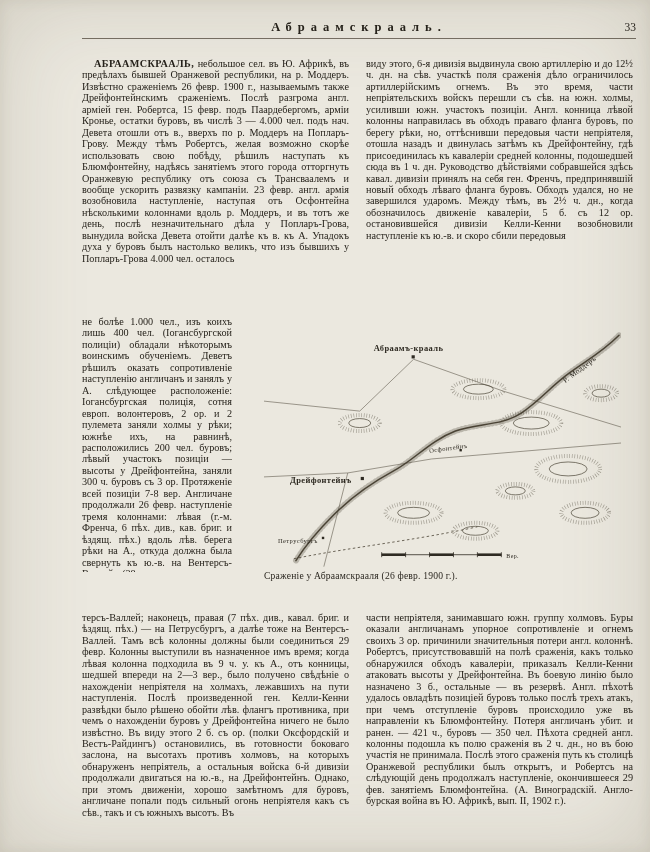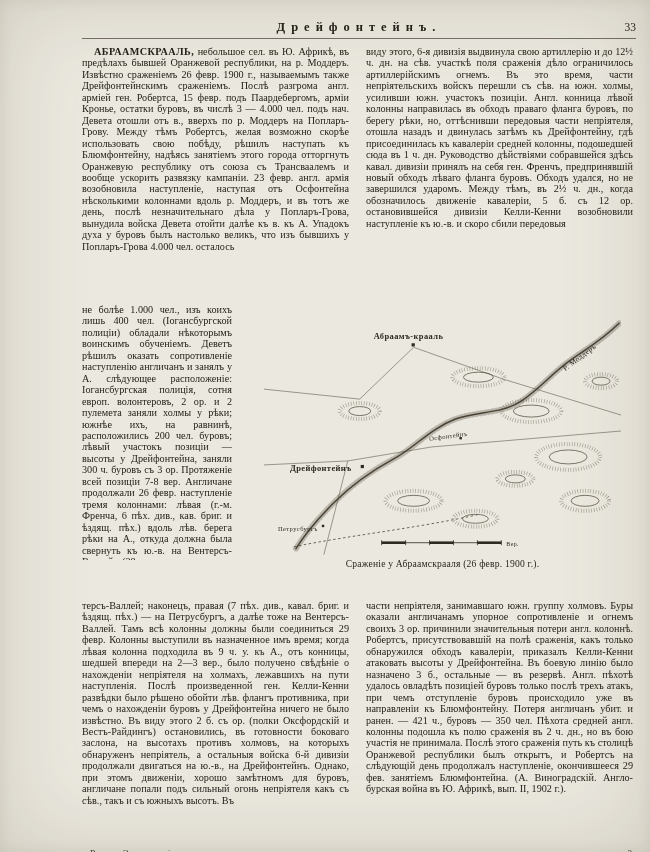--- a/index.html
+++ b/index.html
@@ -14,51 +14,51 @@
     position:relative;
   }
   header.pg{display:flex;align-items:baseline;}
   .hdr-spacer{width:44px;}
   h1.title{
     flex:1;margin:0;text-align:center;
     font-size:12.5px;font-weight:bold;letter-spacing:6px;
   }
   .pgnum{width:44px;text-align:right;font-size:11.5px;}
   .rule{border-top:1px solid #4d463a;opacity:.75;margin:3px 0 7px 0;}
-  .row{display:flex;gap:17px;}
+  .row{display:flex;gap:17px;margin-top:12px;}
   .col{
     width:267px;overflow:hidden;
     font-size:10.2px;line-height:11.45px;
     text-align:justify;
   }
   .row.top .col{height:254px;}
   .row.mid{margin-top:4px;}
   .row.mid .col.narrow{width:178px;height:256px;}
   .row.bottom{margin-top:16px;}
   .row.bottom .col{height:248px;}
   .lead{font-weight:bold;letter-spacing:.4px;}
   .first-para{text-indent:12px;}
   figure.mapfig{margin:15px;width:357px;}
   figure.mapfig svg{display:block;}
   figcaption{
-    text-align:center;font-size:9.6px;margin-top:3px;letter-spacing:.2px;color:#2b2720;
+    font-size:9.6px;margin-top:3px;letter-spacing:.2px;color:#2b2720;
   }
   footer.pg{
     margin-top:auto;display:flex;justify-content:space-between;align-items:baseline;
     font-size:8.6px;color:#3a352b;padding:0 4px 0 8px;
   }
 </style>
 </head>
 <body>
 
 <div class="page">
 
   <header class="pg">
     <span class="hdr-spacer"></span>
-    <h1 class="title">Дрейфонтейнъ.</h1>
+    <h1 class="title">Абраамскрааль.</h1>
     <span class="pgnum">33</span>
   </header>
   <div class="rule"></div>
 
   <main>
 
     <section class="row top">
       <div class="col first-para"><span class="lead">АБРААМСКРААЛЬ,</span> <span>небольшое сел. въ Ю. Африкѣ, въ предѣлахъ бывшей Оранжевой республики, на р. Моддеръ. Извѣстно сраженіемъ 26 февр. 1900 г., называемымъ также Дрейфонтейнскимъ сраженіемъ. Послѣ разгрома англ. арміей ген. Робертса, 15 февр. подъ Паардебергомъ, арміи Кронье, остатки буровъ, въ числѣ 3 — 4.000 чел. подъ нач. Девета отошли отъ в., вверхъ по р. Моддеръ на Попларъ-Грову. Между тѣмъ Робертсъ, желая возможно скорѣе использовать свою побѣду, рѣшилъ наступать къ Блюмфонтейну, надѣясь занятіемъ этого города отторгнуть Оранжевую республику отъ союза съ Трансваалемъ и вообще ускорить развязку кампаніи. 23 февр. англ. армія возобновила наступленіе, наступая отъ Осфонтейна нѣсколькими колоннами вдоль р. Моддеръ, и въ тотъ же день, послѣ незначительнаго дѣла у Попларъ-Грова, вынудила войска Девета отойти далѣе къ в. къ А. Упадокъ духа у буровъ былъ настолько великъ, что изъ бывшихъ у Попларъ-Грова 4.000 чел. осталось</span></div>
       <div class="col">виду этого, 6-я дивизія выдвинула свою артиллерію и до 12½ ч. дн. на сѣв. участкѣ поля сраженія дѣло ограничилось артиллерійскимъ огнемъ. Въ это время, части непріятельскихъ войскъ перешли съ сѣв. на южн. холмы, усиливши южн. участокъ позиціи. Англ. конница лѣвой колонны направилась въ обходъ праваго фланга буровъ, по берегу рѣки, но, оттѣснивши передовыя части непріятеля, отошла назадъ и двинулась затѣмъ къ Дрейфонтейну, гдѣ присоединилась къ кавалеріи средней колонны, подошедшей сюда въ 1 ч. дн. Руководство дѣйствіями собравшейся здѣсь кавал. дивизіи принялъ на себя ген. Френчъ, предпринявшій новый обходъ лѣваго фланга буровъ. Обходъ удался, но не завершился ударомъ. Между тѣмъ, въ 2½ ч. дн., когда обозначилось движеніе кавалеріи, 5 б. съ 12 ор. остановившейся дивизіи Келли-Кенни возобновили наступленіе къ ю.-в. и скоро сбили передовыя</div>
     </section>

